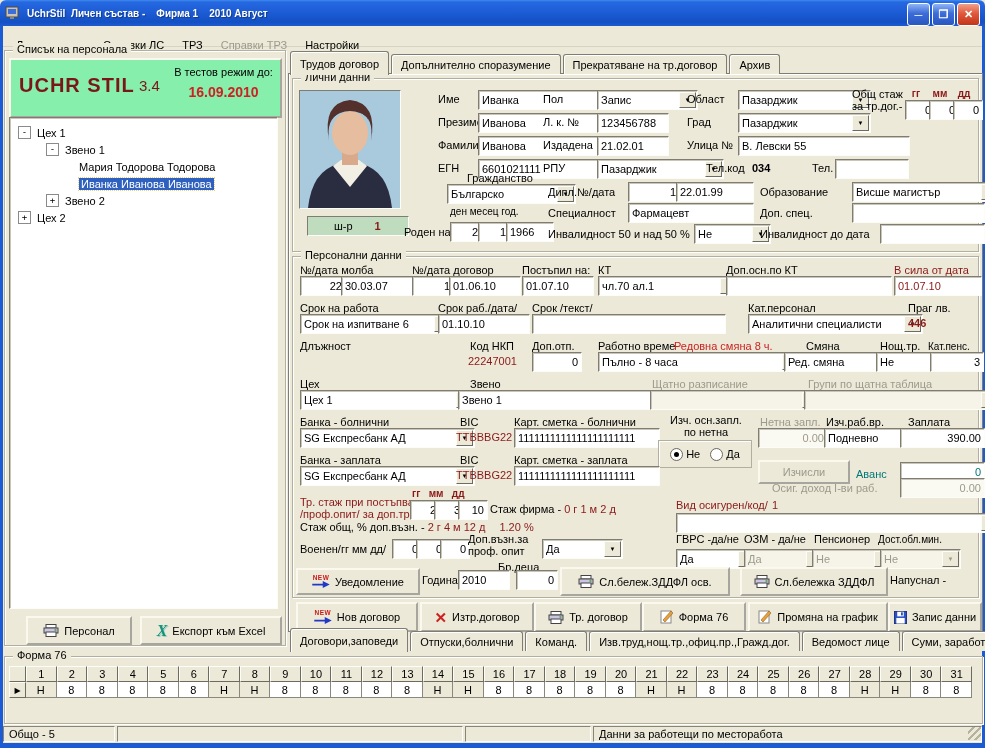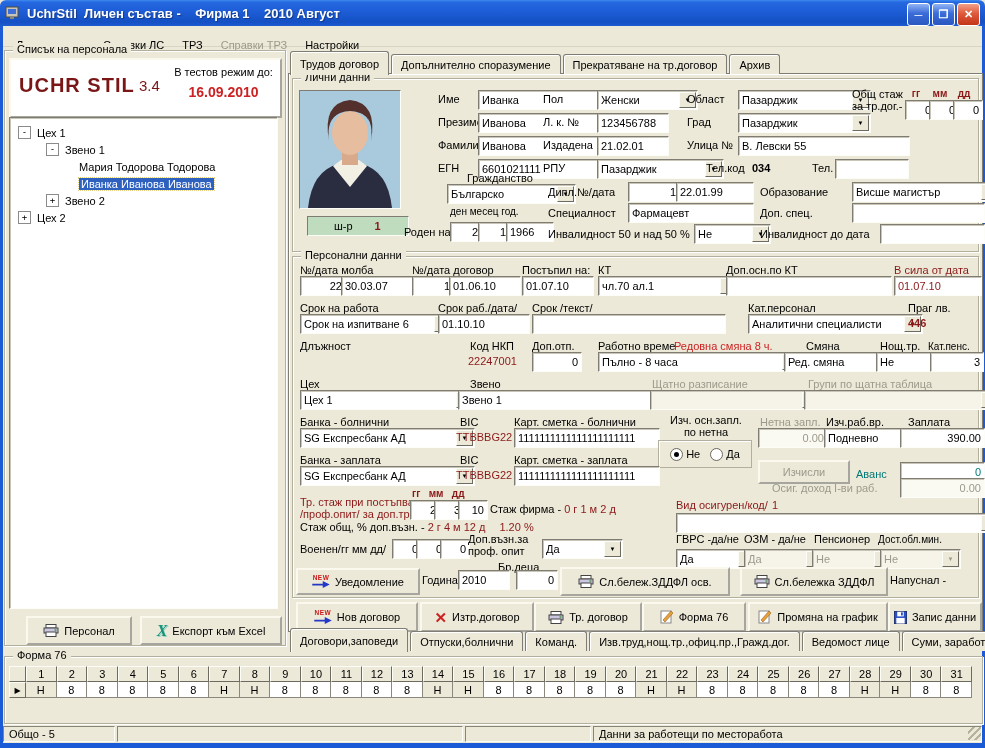--- a/index.html
+++ b/index.html
@@ -2,21 +2,21 @@
 <html><head>
 <meta charset="utf-8">
 <style>
   html,body{margin:0;padding:0;background:#5a5a5a;}
   .win{position:relative;width:985px;height:748px;background:#ECE9D8;overflow:hidden;
        font-family:"Liberation Sans",sans-serif;font-size:11px;color:#000;}
   
   .titlebar{position:absolute;left:0;top:0;width:985px;height:26px;
     background:linear-gradient(180deg,#3E8BF0 0%,#2568E0 8%,#1E5ED8 40%,#1450C4 85%,#1D5BD2 100%);
     display:flex;align-items:center;border-radius:6px 6px 0 0;}
-  .ttext{color:#fff;font-weight:bold;font-size:13px;white-space:pre;margin-left:6px;
+  .ttext{color:#fff;font-weight:bold;font-size:10px;white-space:pre;margin-left:6px;
     text-shadow:1px 1px 1px #103A8A;}
   .tbtns{position:absolute;right:5px;top:3px;display:flex;gap:2px;}
   .tbtn{width:21px;height:21px;border-radius:3px;border:1px solid #fff;color:#fff;font-weight:bold;
     display:flex;align-items:center;justify-content:center;font-size:11px;
     background:linear-gradient(180deg,#8FB3F4,#3B6CD8 45%,#2A57C0);}
   .tbtn.close{background:linear-gradient(180deg,#F0A088,#E05A3C 45%,#C23418);}
   
   .menubar{position:absolute;left:3px;top:26px;width:979px;height:20px;background:#ECE9D8;
     display:flex;align-items:center;padding-left:4px;border-bottom:1px solid #D8D4C4;}
   .mitem{padding:2px 9px;margin-top:18px;}
@@ -52,21 +52,21 @@
     justify-content:center;gap:5px;white-space:nowrap;cursor:default;}
   .b.disb{color:#9C9A8C;}
   
   .tabstrip{position:absolute;display:flex;align-items:flex-end;z-index:3;}
   .ttab{height:19px;display:flex;align-items:center;padding:0 9px;background:#ECE9D8;
     border:1px solid #7E7C73;border-bottom:none;border-radius:3px 3px 0 0;margin-right:2px;
     box-shadow:inset 1px 1px 0 #fff;white-space:nowrap;}
   .ttab.active{height:23px;margin-bottom:-1px;}
   .panel{position:absolute;border:1px solid #7E7C73;box-shadow:inset 1px 1px 0 #fff;background:#ECE9D8;}
   
-  .logo{position:absolute;left:9px;top:58px;width:269px;height:56px;background:#ffffff;
+  .logo{position:absolute;left:9px;top:58px;width:269px;height:56px;background:#86efac;
     border:2px outset #FBF9ED;}
   .brand{position:absolute;left:8px;top:14px;color:#7A1616;font-weight:bold;font-size:20px;letter-spacing:1px;}
   .brandver{position:absolute;left:128px;top:17px;color:#7A1616;font-size:15px;}
   .trial1{position:absolute;left:160px;top:6px;width:105px;text-align:center;}
   .trial2{position:absolute;left:160px;top:24px;width:105px;text-align:center;color:#CC2222;font-weight:bold;font-size:14px;}
   .treebox{position:absolute;left:9px;top:117px;width:269px;height:492px;background:#fff;
     border:1px solid;border-color:#7E7C73 #FDFDF8 #FDFDF8 #7E7C73;box-shadow:inset 1px 1px 0 #C9C6B8;
     padding-top:6px;box-sizing:border-box;}
   .trow{height:17px;display:flex;align-items:center;white-space:nowrap;}
   .tbox{width:11px;height:11px;border:1px solid #8A8A8A;background:#fff;margin-right:6px;flex:0 0 11px;
@@ -238,21 +238,21 @@
   <div class="t" style="left:478px;top:90px;width:120px">Иванка</div>
   <div class="l" style="left:438px;top:116px">Презиме</div>
   <div class="t" style="left:478px;top:113px;width:120px">Иванова</div>
   <div class="l" style="left:438px;top:139px">Фамилия</div>
   <div class="t" style="left:478px;top:136px;width:120px">Иванова</div>
   <div class="l" style="left:438px;top:162px">ЕГН</div>
   <div class="t" style="left:478px;top:159px;width:120px">6601021111</div>
 
   <div class="l" style="left:543px;top:93px">Пол</div>
   <div class="c" style="left:597px;top:90px;width:78px">
-      <span>Женски</span>
+      <span>Запис</span>
       <span class="arr">▼</span>
     </div>
   <div class="l" style="left:543px;top:116px">Л. к. №</div>
   <div class="t" style="left:597px;top:113px;width:64px">123456788</div>
   <div class="l" style="left:543px;top:139px">Издадена</div>
   <div class="t" style="left:597px;top:136px;width:64px">21.02.01</div>
   <div class="l" style="left:543px;top:162px">РПУ</div>
   <div class="c" style="left:597px;top:159px;width:104px">
       <span>Пазарджик</span>
       <span class="arr">▼</span>

